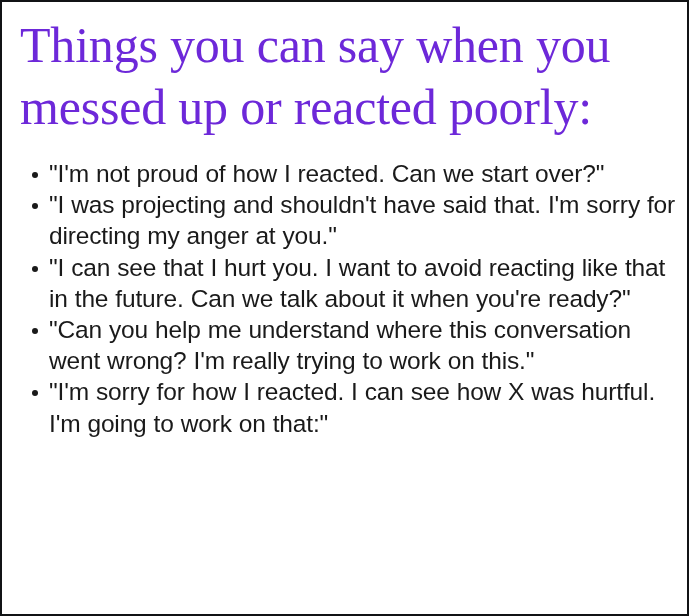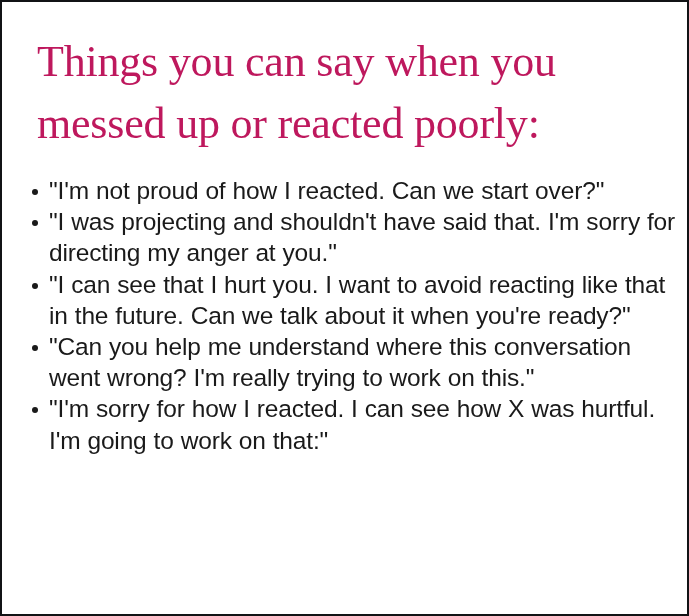--- a/index.html
+++ b/index.html
@@ -17,25 +17,25 @@
     border: 2px solid #111315;
     overflow: hidden;
   }
 
   .inner {
     box-sizing: border-box;
     padding: 12px 6px 0 16px;
   }
 
   .headline {
-    margin: 17px;
-    color: #be185d;
+    margin: 0;
+    color: #6d28d9;
     font-family: "Liberation Serif", "DejaVu Serif", serif;
     font-weight: 400;
-    font-size: 44px;
+    font-size: 50px;
     line-height: 62px;
     letter-spacing: -0.2px;
     white-space: pre-line;
     padding-left: 2px;
   }
 
   .quote-list {
     list-style: none;
     margin: 20px 0 0 0;
     padding: 0;

